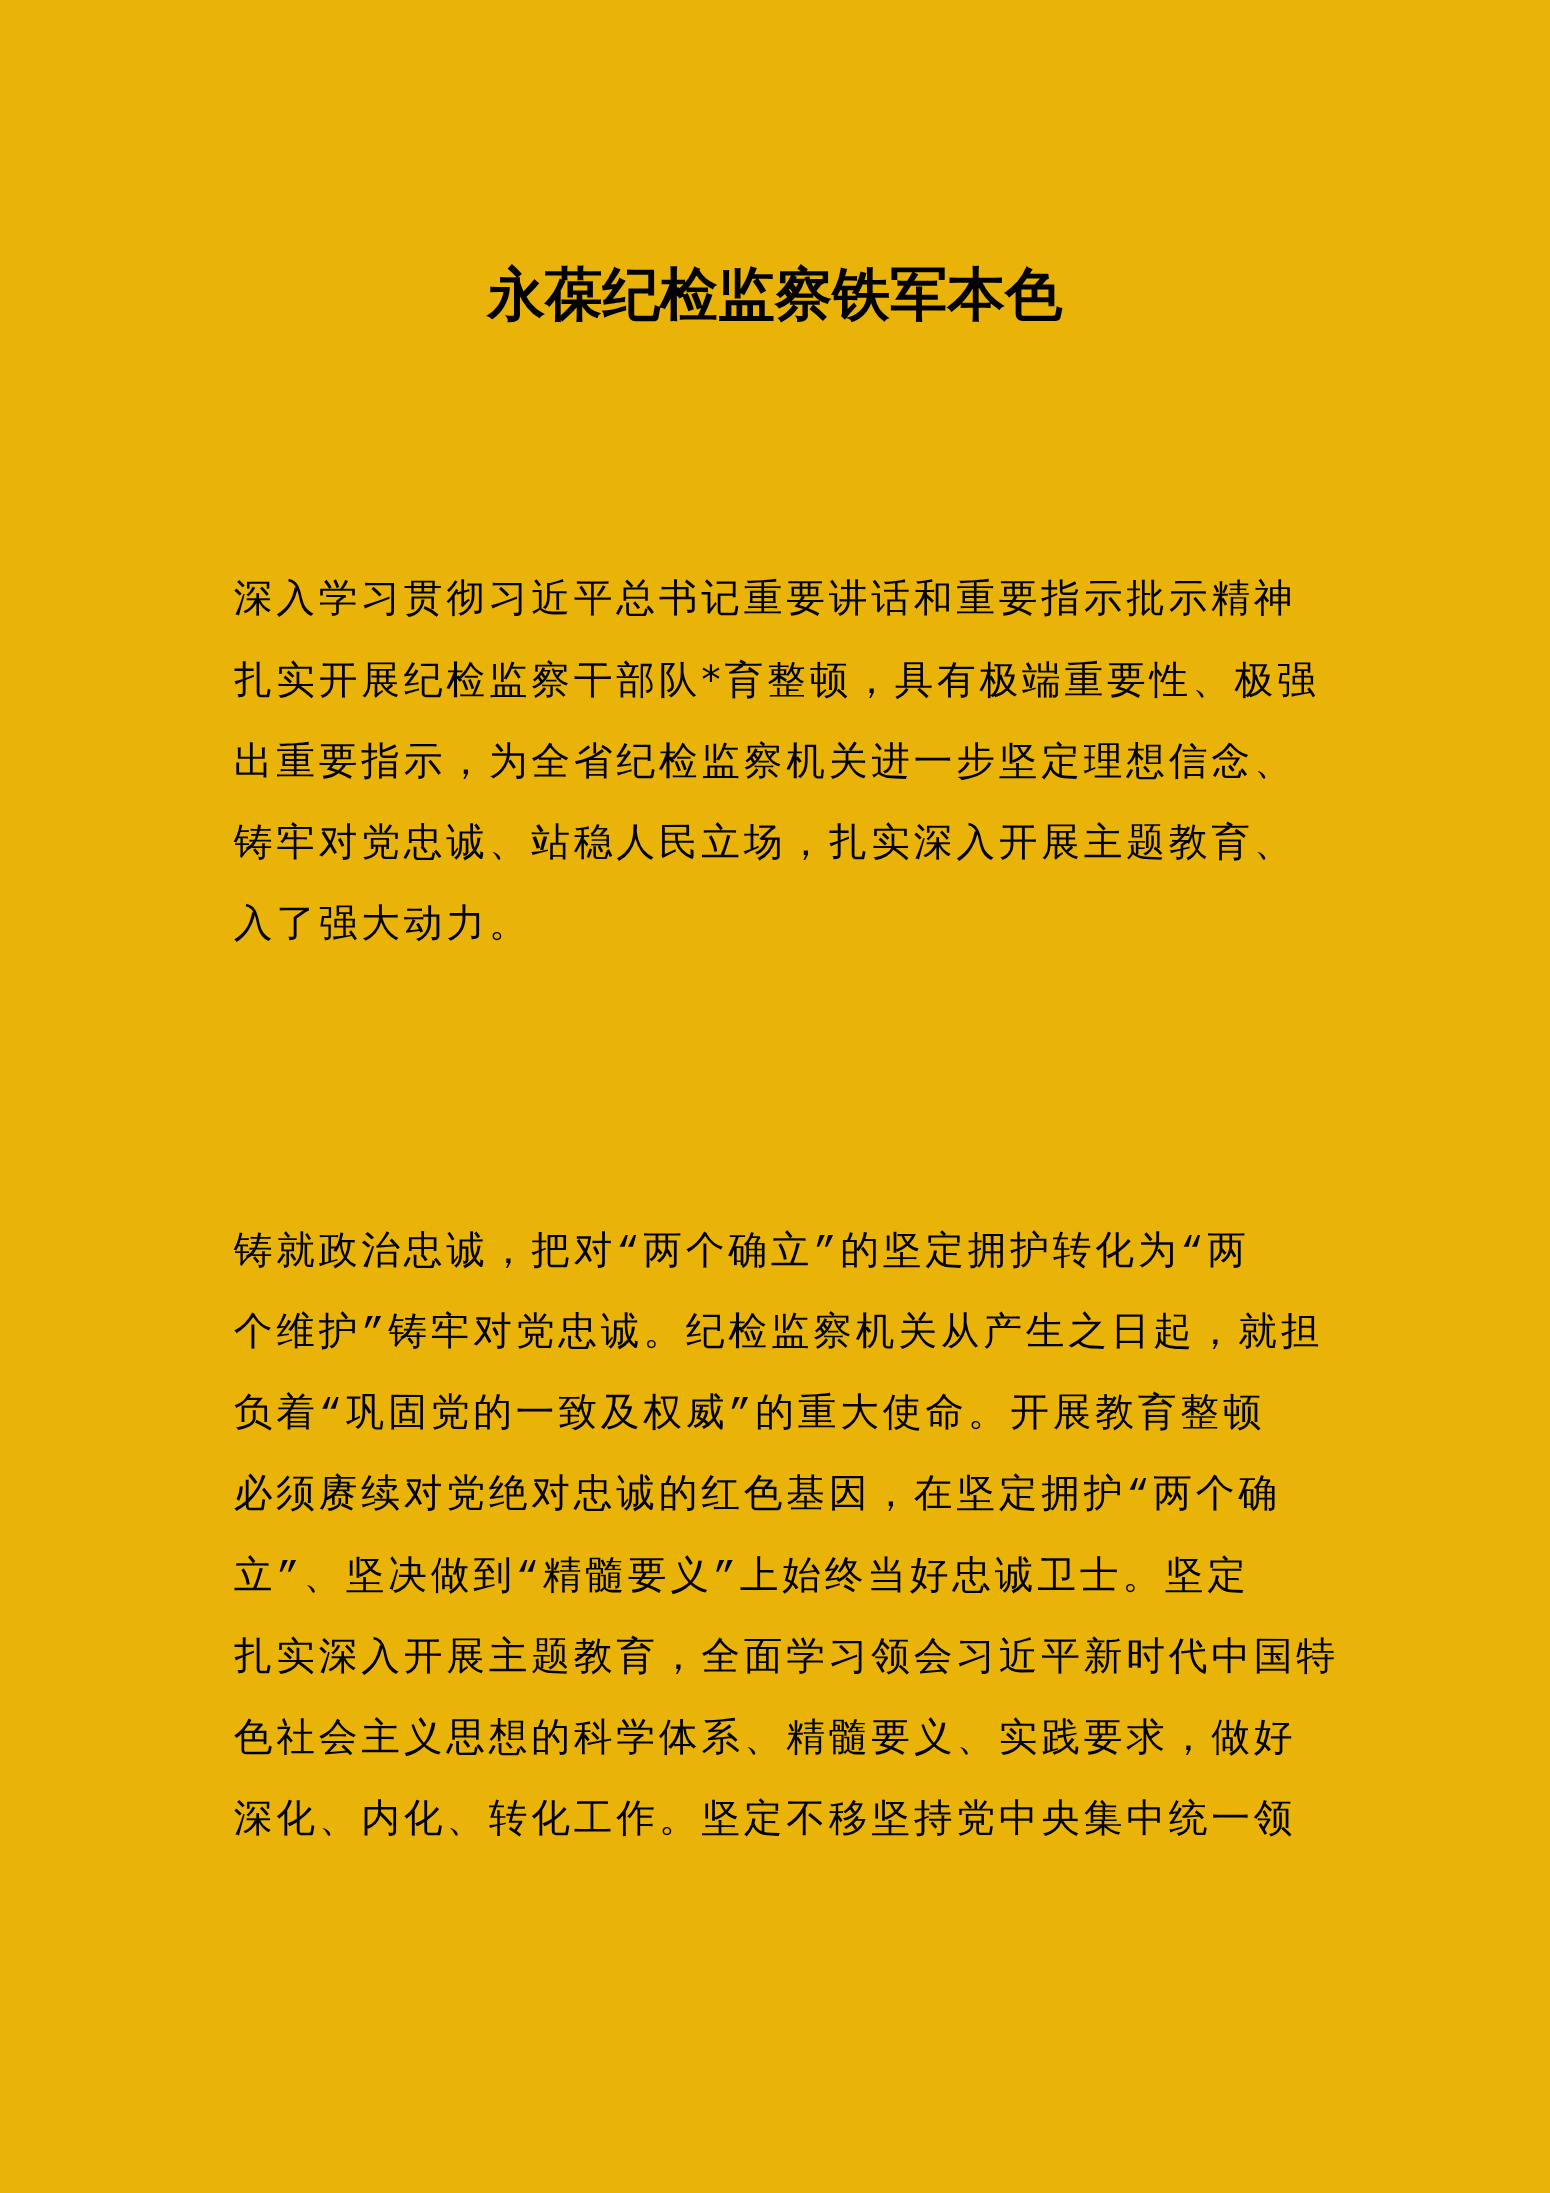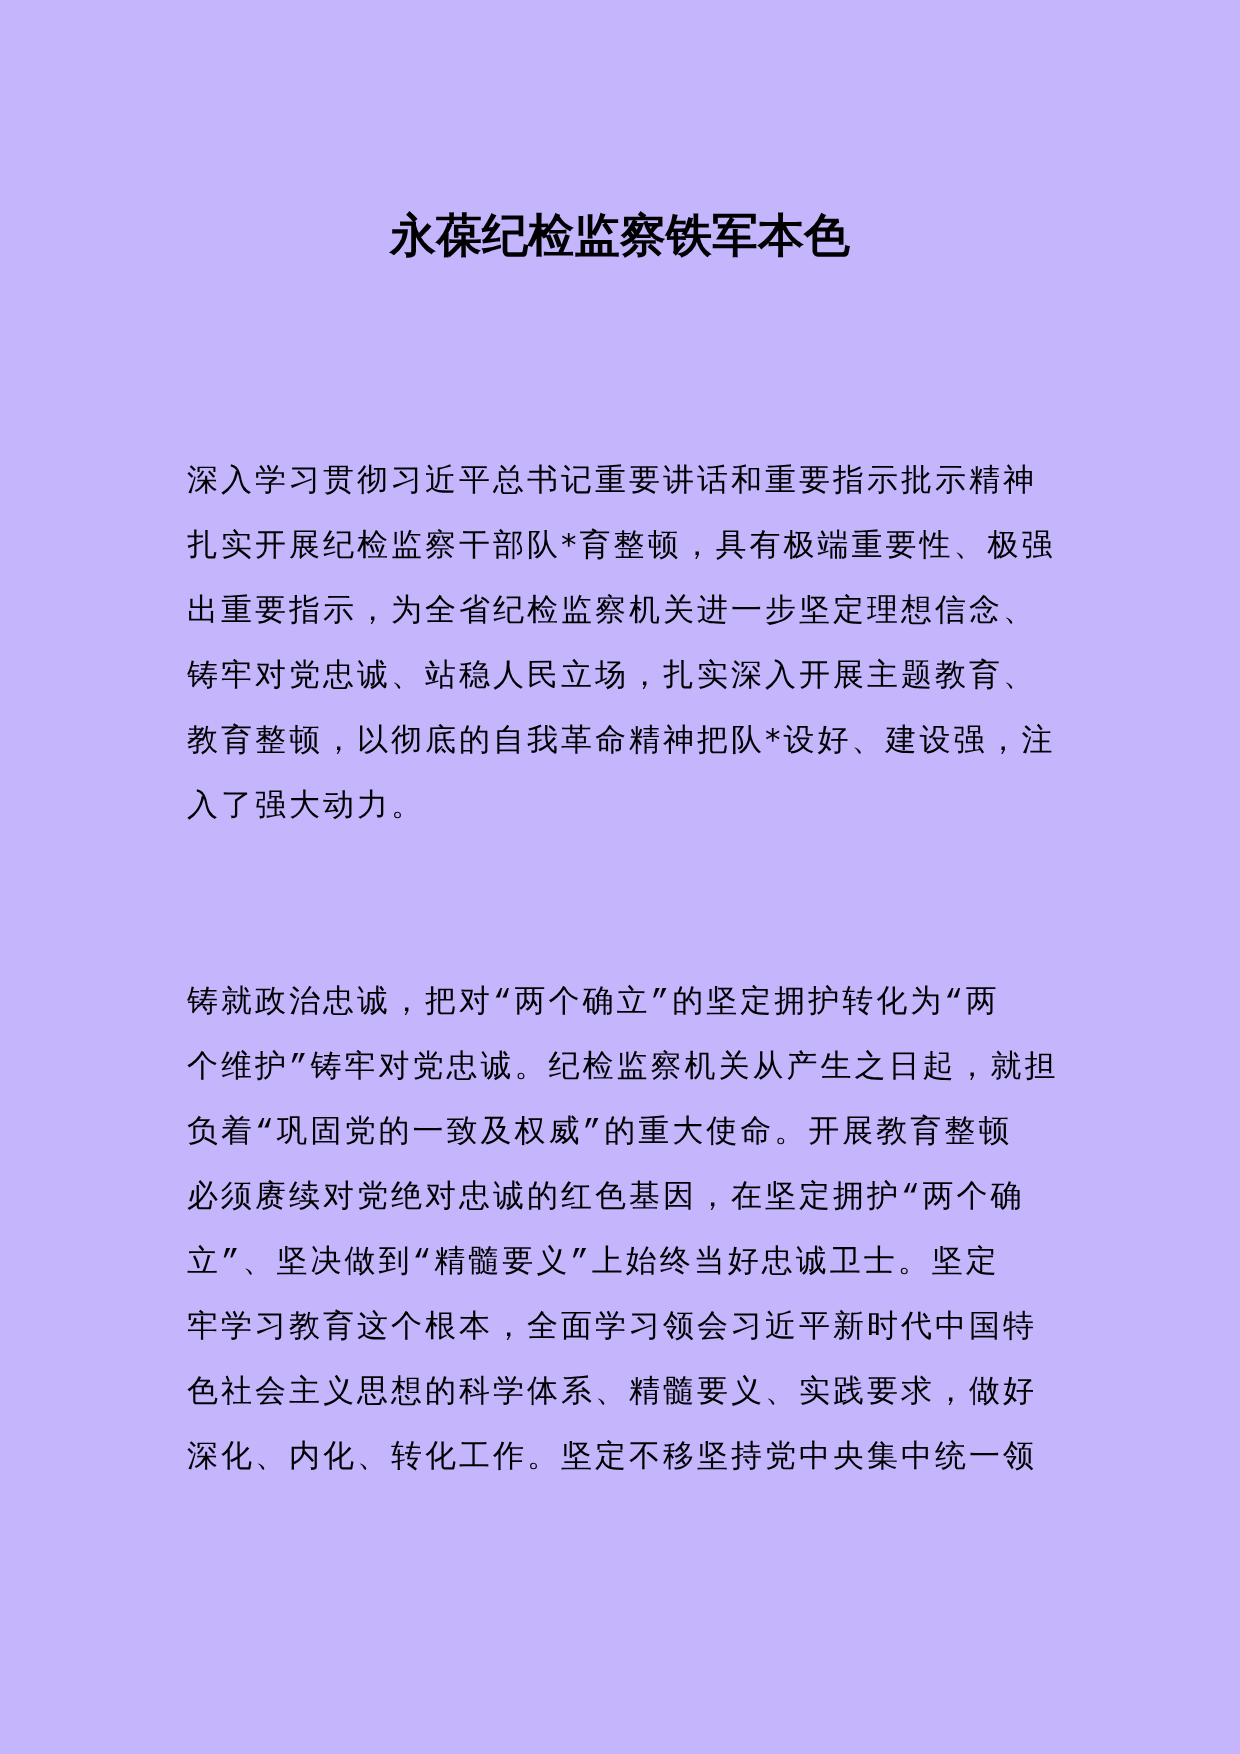--- a/index.html
+++ b/index.html
@@ -13,21 +13,21 @@
     position: relative;
     overflow: hidden;
     font-family: "DejaVu Sans", "Liberation Sans", sans-serif;
     color: #000000;
   }
   .page {
     position: absolute;
     left: 0; top: 0;
     width: 1240px;
     height: 1754px;
-    background: #c4b5fd;
+    background: #eab308;
   }
   .doc-title {
     position: absolute;
     left: 0;
     width: 1240px;
     top: 205px;
     text-align: center;
     font-size: 46px;
     line-height: 60px;
     font-weight: bold;
@@ -59,28 +59,27 @@
 
 <div class="page">
   <h1 class="doc-title">永葆纪检监察铁军本色</h1>
 
   <div class="body-text">
     <div class="para" id="para-1">
       <span class="line">深入学习贯彻习近平总书记重要讲话和重要指示批示精神</span>
       <span class="line">扎实开展纪检监察干部队*育整顿，具有极端重要性、极强</span>
       <span class="line">出重要指示，为全省纪检监察机关进一步坚定理想信念、</span>
       <span class="line">铸牢对党忠诚、站稳人民立场，扎实深入开展主题教育、</span>
-      <span class="line">教育整顿，以彻底的自我革命精神把队*设好、建设强，注</span>
       <span class="line">入了强大动力。</span>
     </div>
 
     <div class="para" id="para-2">
       <span class="line">铸就政治忠诚，把对“两个确立”的坚定拥护转化为“两</span>
       <span class="line">个维护”铸牢对党忠诚。纪检监察机关从产生之日起，就担</span>
       <span class="line">负着“巩固党的一致及权威”的重大使命。开展教育整顿</span>
       <span class="line">必须赓续对党绝对忠诚的红色基因，在坚定拥护“两个确</span>
       <span class="line">立”、坚决做到“精髓要义”上始终当好忠诚卫士。坚定</span>
-      <span class="line">牢学习教育这个根本，全面学习领会习近平新时代中国特</span>
+      <span class="line">扎实深入开展主题教育，全面学习领会习近平新时代中国特</span>
       <span class="line">色社会主义思想的科学体系、精髓要义、实践要求，做好</span>
       <span class="line">深化、内化、转化工作。坚定不移坚持党中央集中统一领</span>
     </div>
   </div>
 </div>
 
 </body></html>

